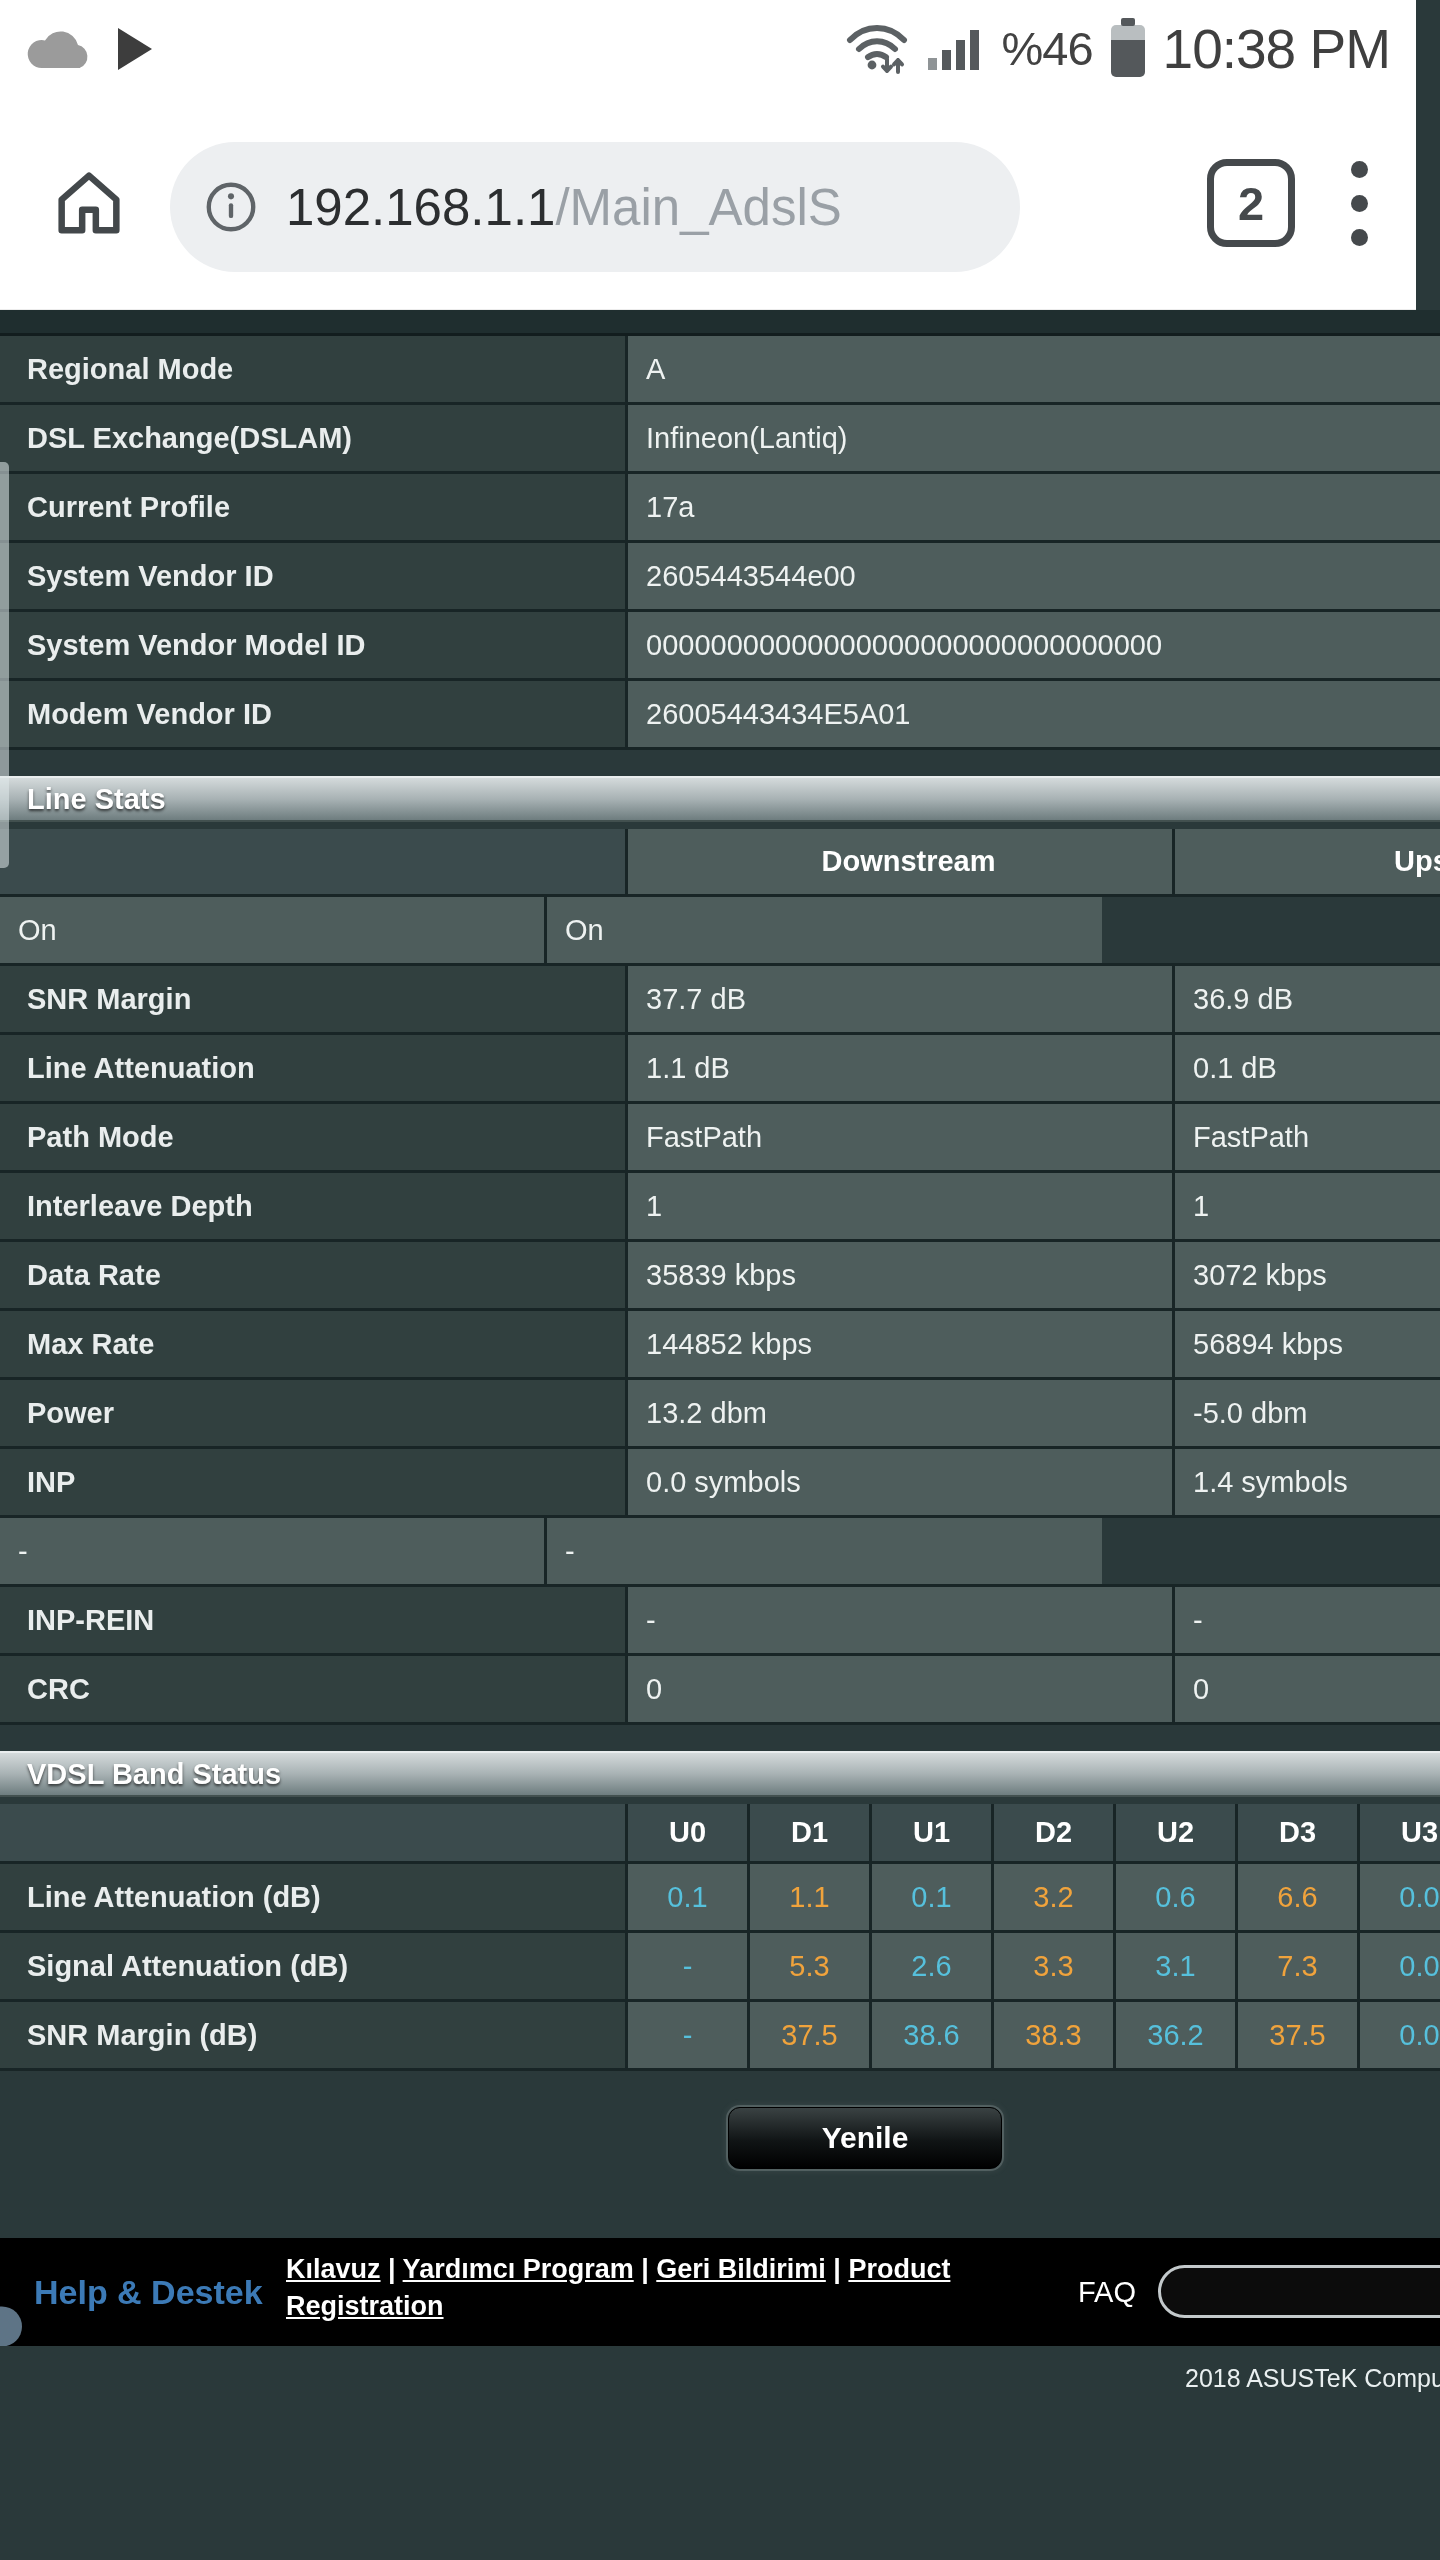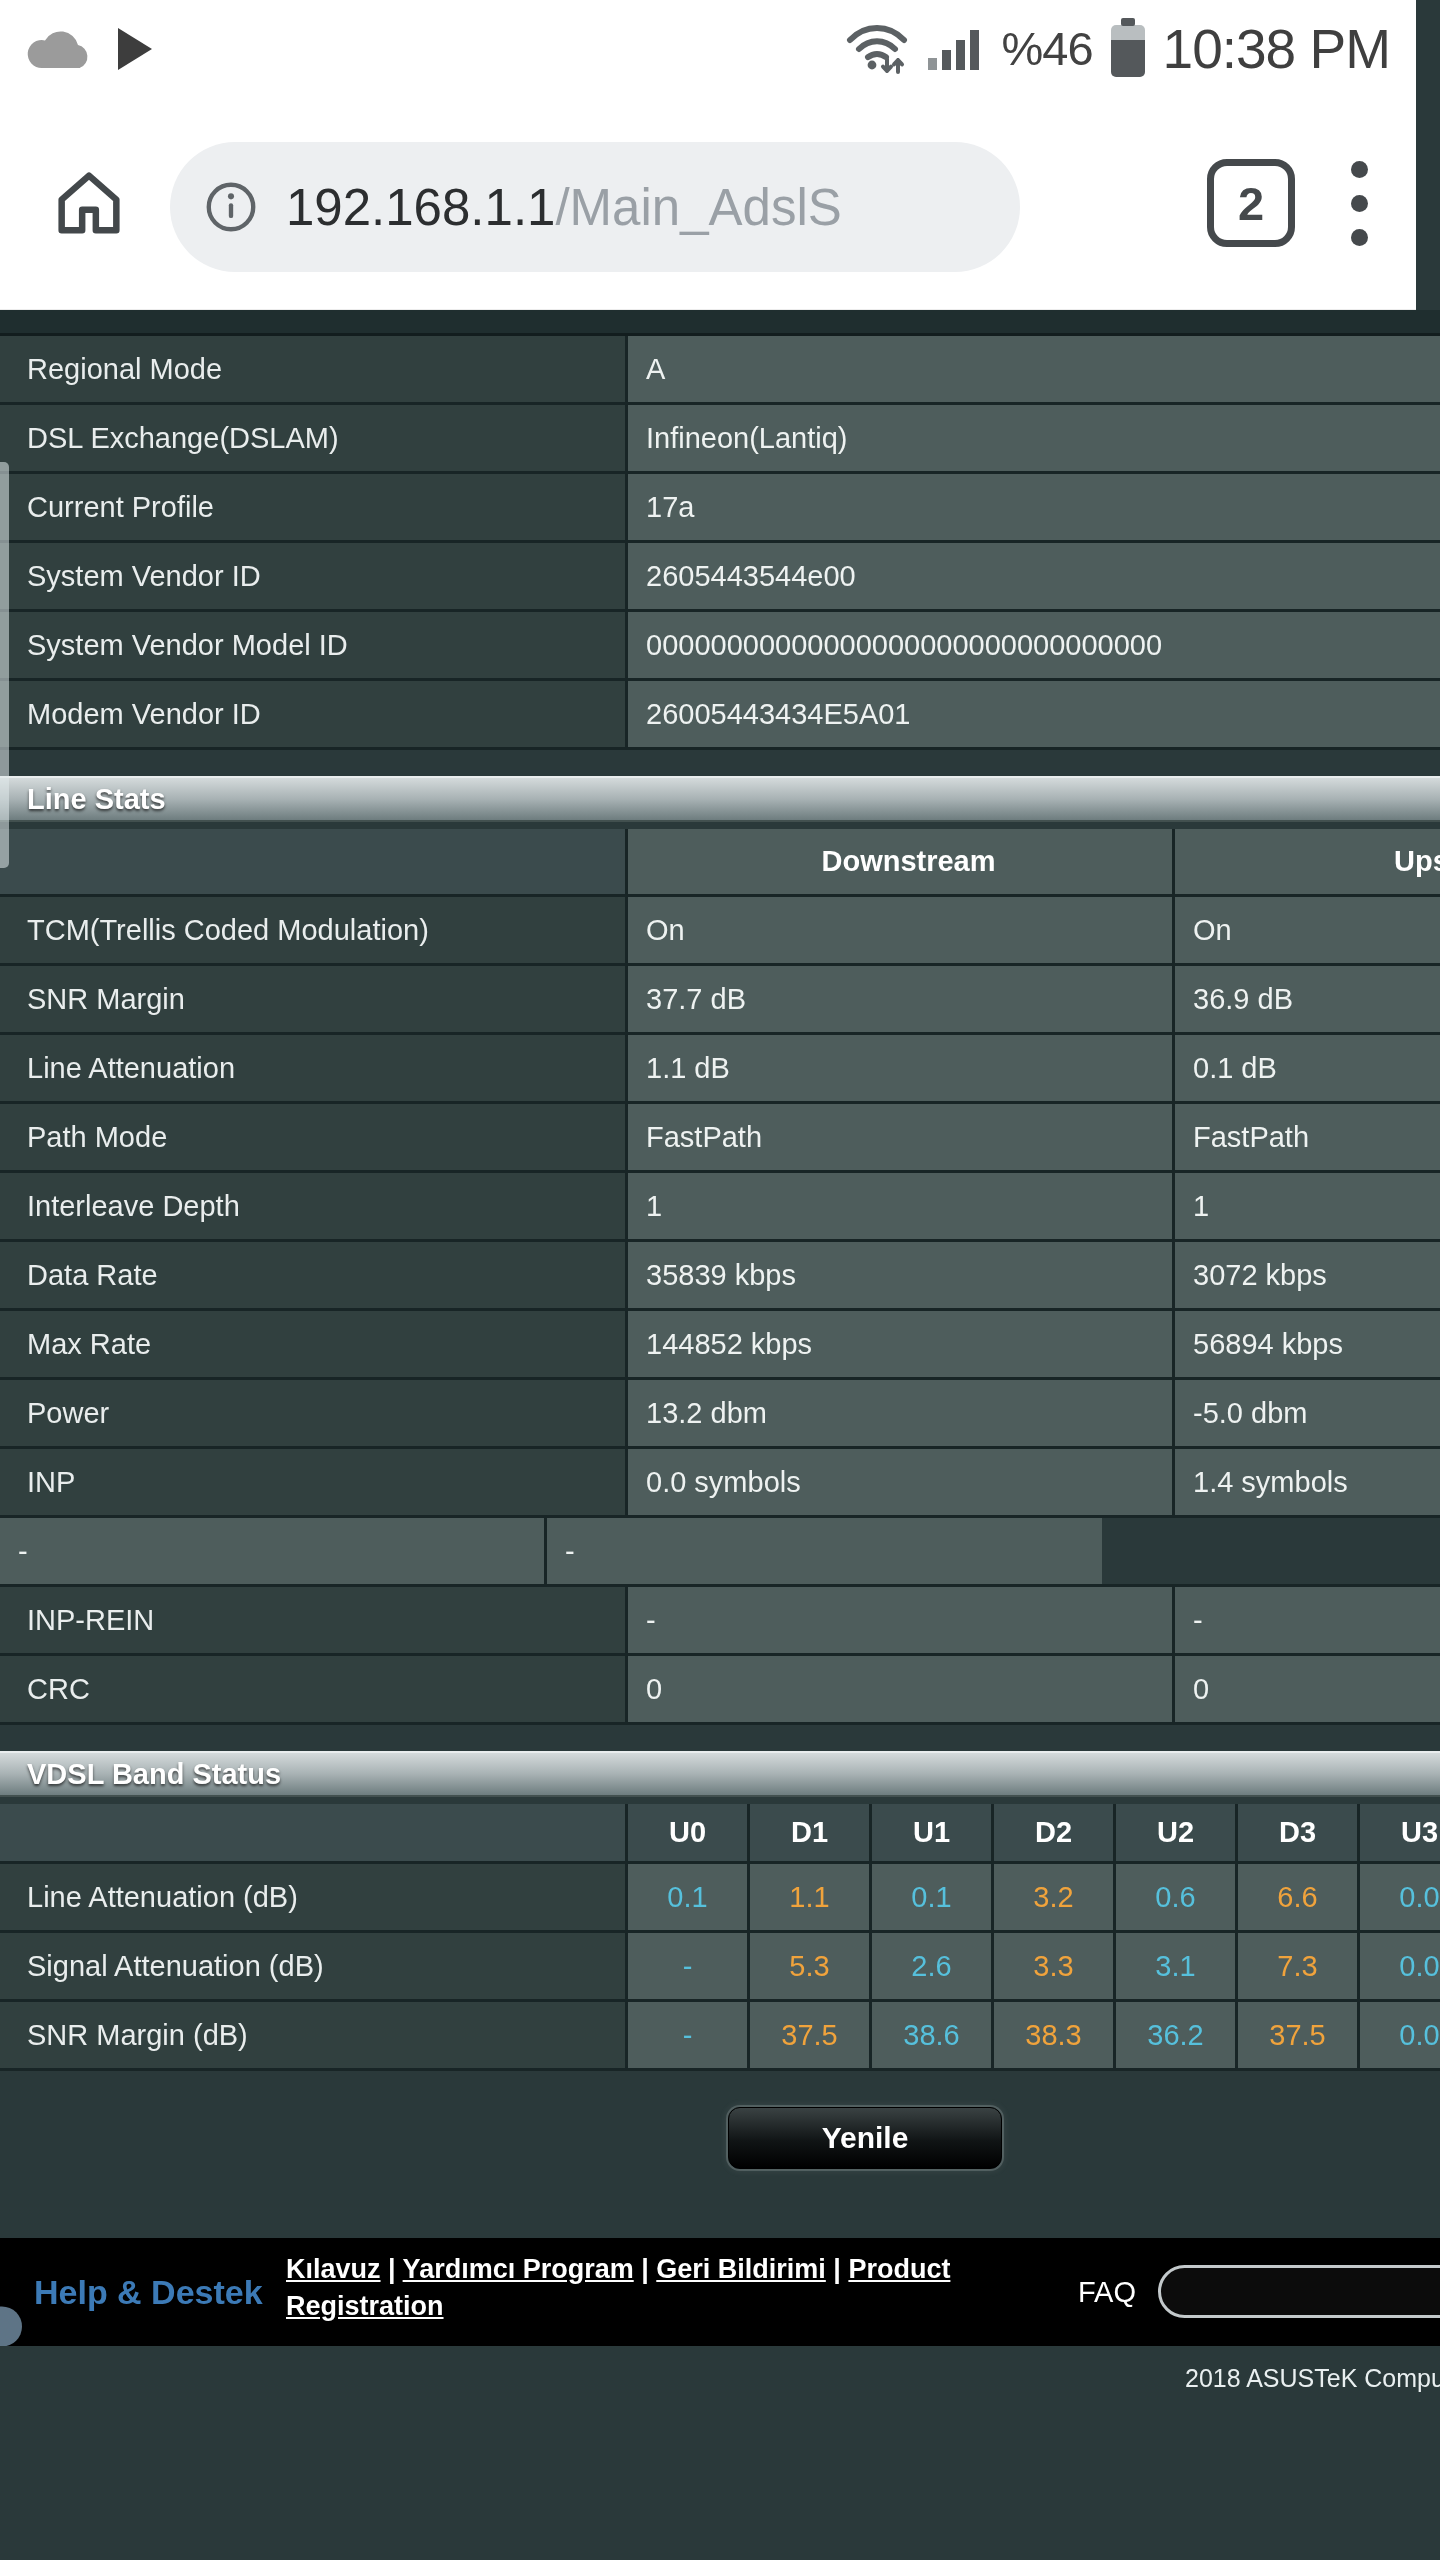--- a/index.html
+++ b/index.html
@@ -52,21 +52,21 @@
   
   .page{position:relative;width:1440px;height:2250px;background:var(--bg-page);overflow:hidden;}
   .scroll-hint{position:absolute;left:0;top:152px;width:9px;height:406px;
     background:rgba(224,234,235,.55);border-radius:0 5px 5px 0;z-index:6;}
   .cut-band{height:26px;background:#1f2e2f;border-bottom:3px solid #121d1e;}
 
   .tbl{width:1730px;}
   .row{display:flex;height:69px;border-bottom:3px solid var(--grid);}
   .cell{display:flex;align-items:center;font-size:29px;color:#eef2f1;}
   .cell.label{width:628px;background:var(--bg-label);padding-left:27px;
-    border-right:3px solid var(--grid);color:#e9eded;}
+    border-right:3px solid var(--grid);color:#e9eded;font-weight:bold;}
   .info-table .cell.value{width:1102px;background:var(--bg-value);padding-left:18px;}
 
   .ls .cell.down{width:547px;background:var(--bg-value);padding-left:18px;
     border-right:3px solid var(--grid);}
   .ls .cell.up{width:555px;background:var(--bg-value);padding-left:18px;}
   .ls-head{height:68px;}
   .ls-head .cell{background:var(--bg-headrow);font-weight:bold;color:#fff;
     justify-content:center;padding:1px;}
   .ls-head .cell.label{background:var(--bg-headrow);}
 
@@ -213,21 +213,20 @@
 
     <div class="tbl ls">
       <div class="row ls-head">
         <div class="cell label"></div>
         <div class="cell down">Downstream</div>
         <div class="cell up">Upstream</div>
       </div>
       <div>
 
           <div class="row">
-            <div class="cell label">TCM(Trellis Coded Modulation)</div>
             <div class="cell down">On</div>
             <div class="cell up">On</div>
           </div>
 
           <div class="row">
             <div class="cell label">SNR Margin</div>
             <div class="cell down">37.7 dB</div>
             <div class="cell up">36.9 dB</div>
           </div>
 

